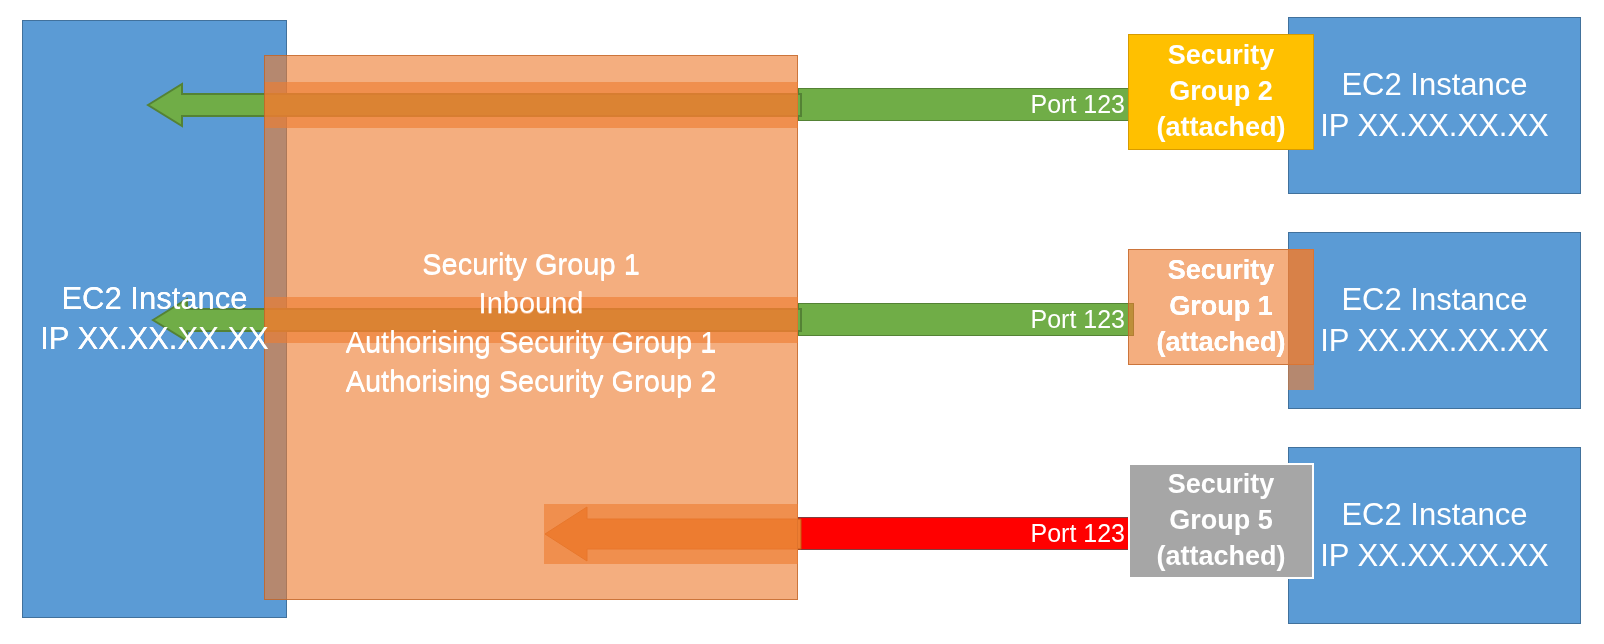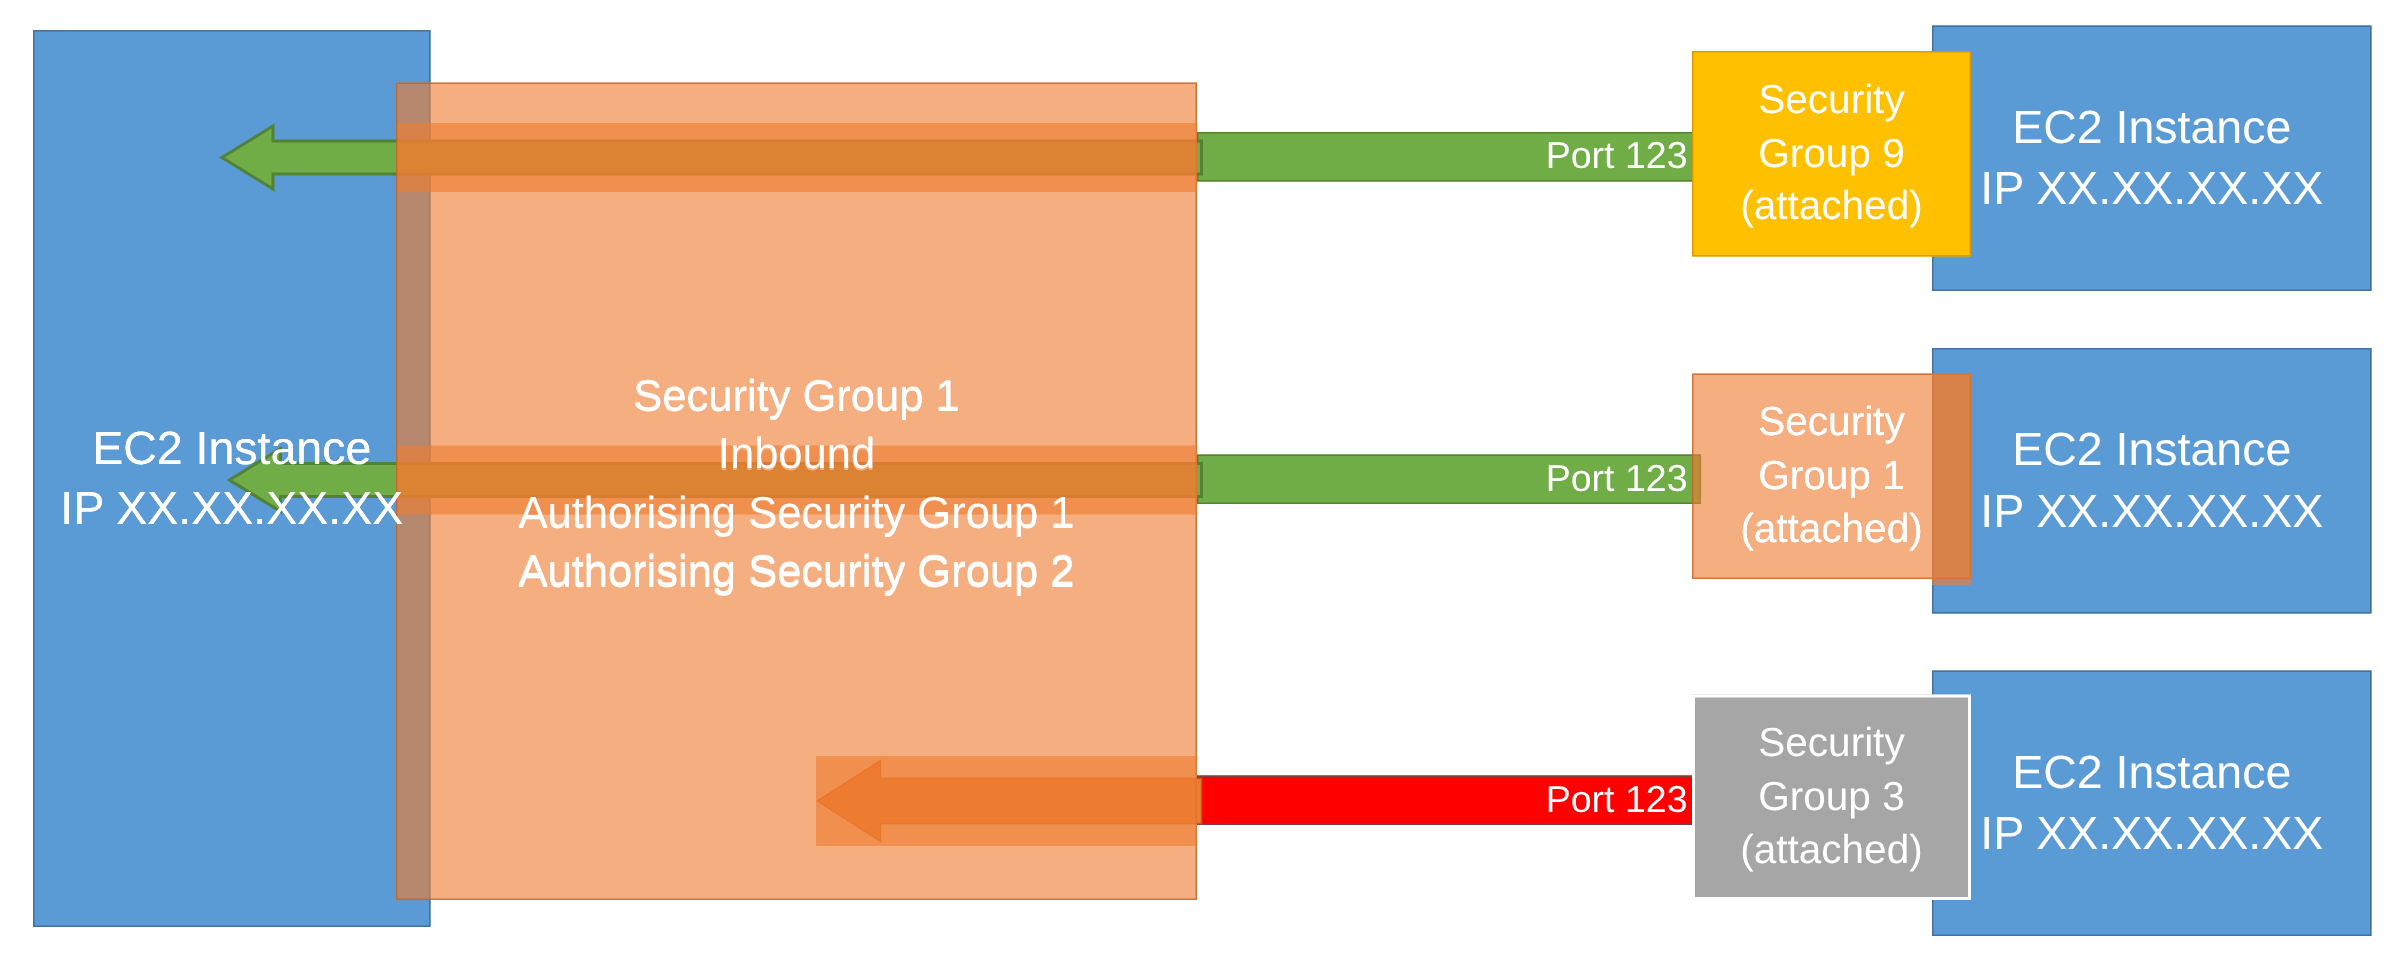--- a/index.html
+++ b/index.html
@@ -55,24 +55,25 @@
     border: 1px solid rgba(191, 98, 36, 0.75);
     font-size: 29px;
     line-height: 1.34;
     justify-content: flex-start;
     padding-top: 190px;
     z-index: 6;
   }
 
   
   .sg-chip {
-    width: 186px; height: 137px;
+    width: 186px; height: 116px;
     font-size: 27px;
     line-height: 1.33;
     left: 1128px;
+    font-weight: bold;
   }
   .sg-chip-solid {
     background: #ffc000;
     border: 1px solid #d79b00;
     z-index: 8;
   }
   .sg-chip-translucent {
     background: rgba(237, 125, 49, 0.62);
     border: 1px solid rgba(191, 98, 36, 0.75);
     z-index: 8;
@@ -169,33 +170,33 @@
 
   <div class="box sg-container">
     <span class="line">Security Group 1</span>
     <span class="line">Inbound</span>
     <span class="line">Authorising Security Group 1</span>
     <span class="line">Authorising Security Group 2</span>
   </div>
 
   <div class="box sg-chip sg-chip-solid sg-c1">
     <span class="line">Security</span>
-    <span class="line">Group 9</span>
+    <span class="line">Group 2</span>
     <span class="line">(attached)</span>
   </div>
 
   <div class="box sg-chip sg-chip-translucent sg-c2">
     <span class="line">Security</span>
     <span class="line">Group 1</span>
     <span class="line">(attached)</span>
   </div>
 
   <div class="box sg-chip sg-chip-gray sg-c3">
     <span class="line">Security</span>
-    <span class="line">Group 3</span>
+    <span class="line">Group 5</span>
     <span class="line">(attached)</span>
   </div>
 
   <div class="box ec2 ec2-right ec2-r1">
     <span class="line">EC2 Instance</span>
     <span class="line">IP XX.XX.XX.XX</span>
   </div>
 
   <div class="box ec2 ec2-right ec2-r2">
     <span class="line">EC2 Instance</span>

